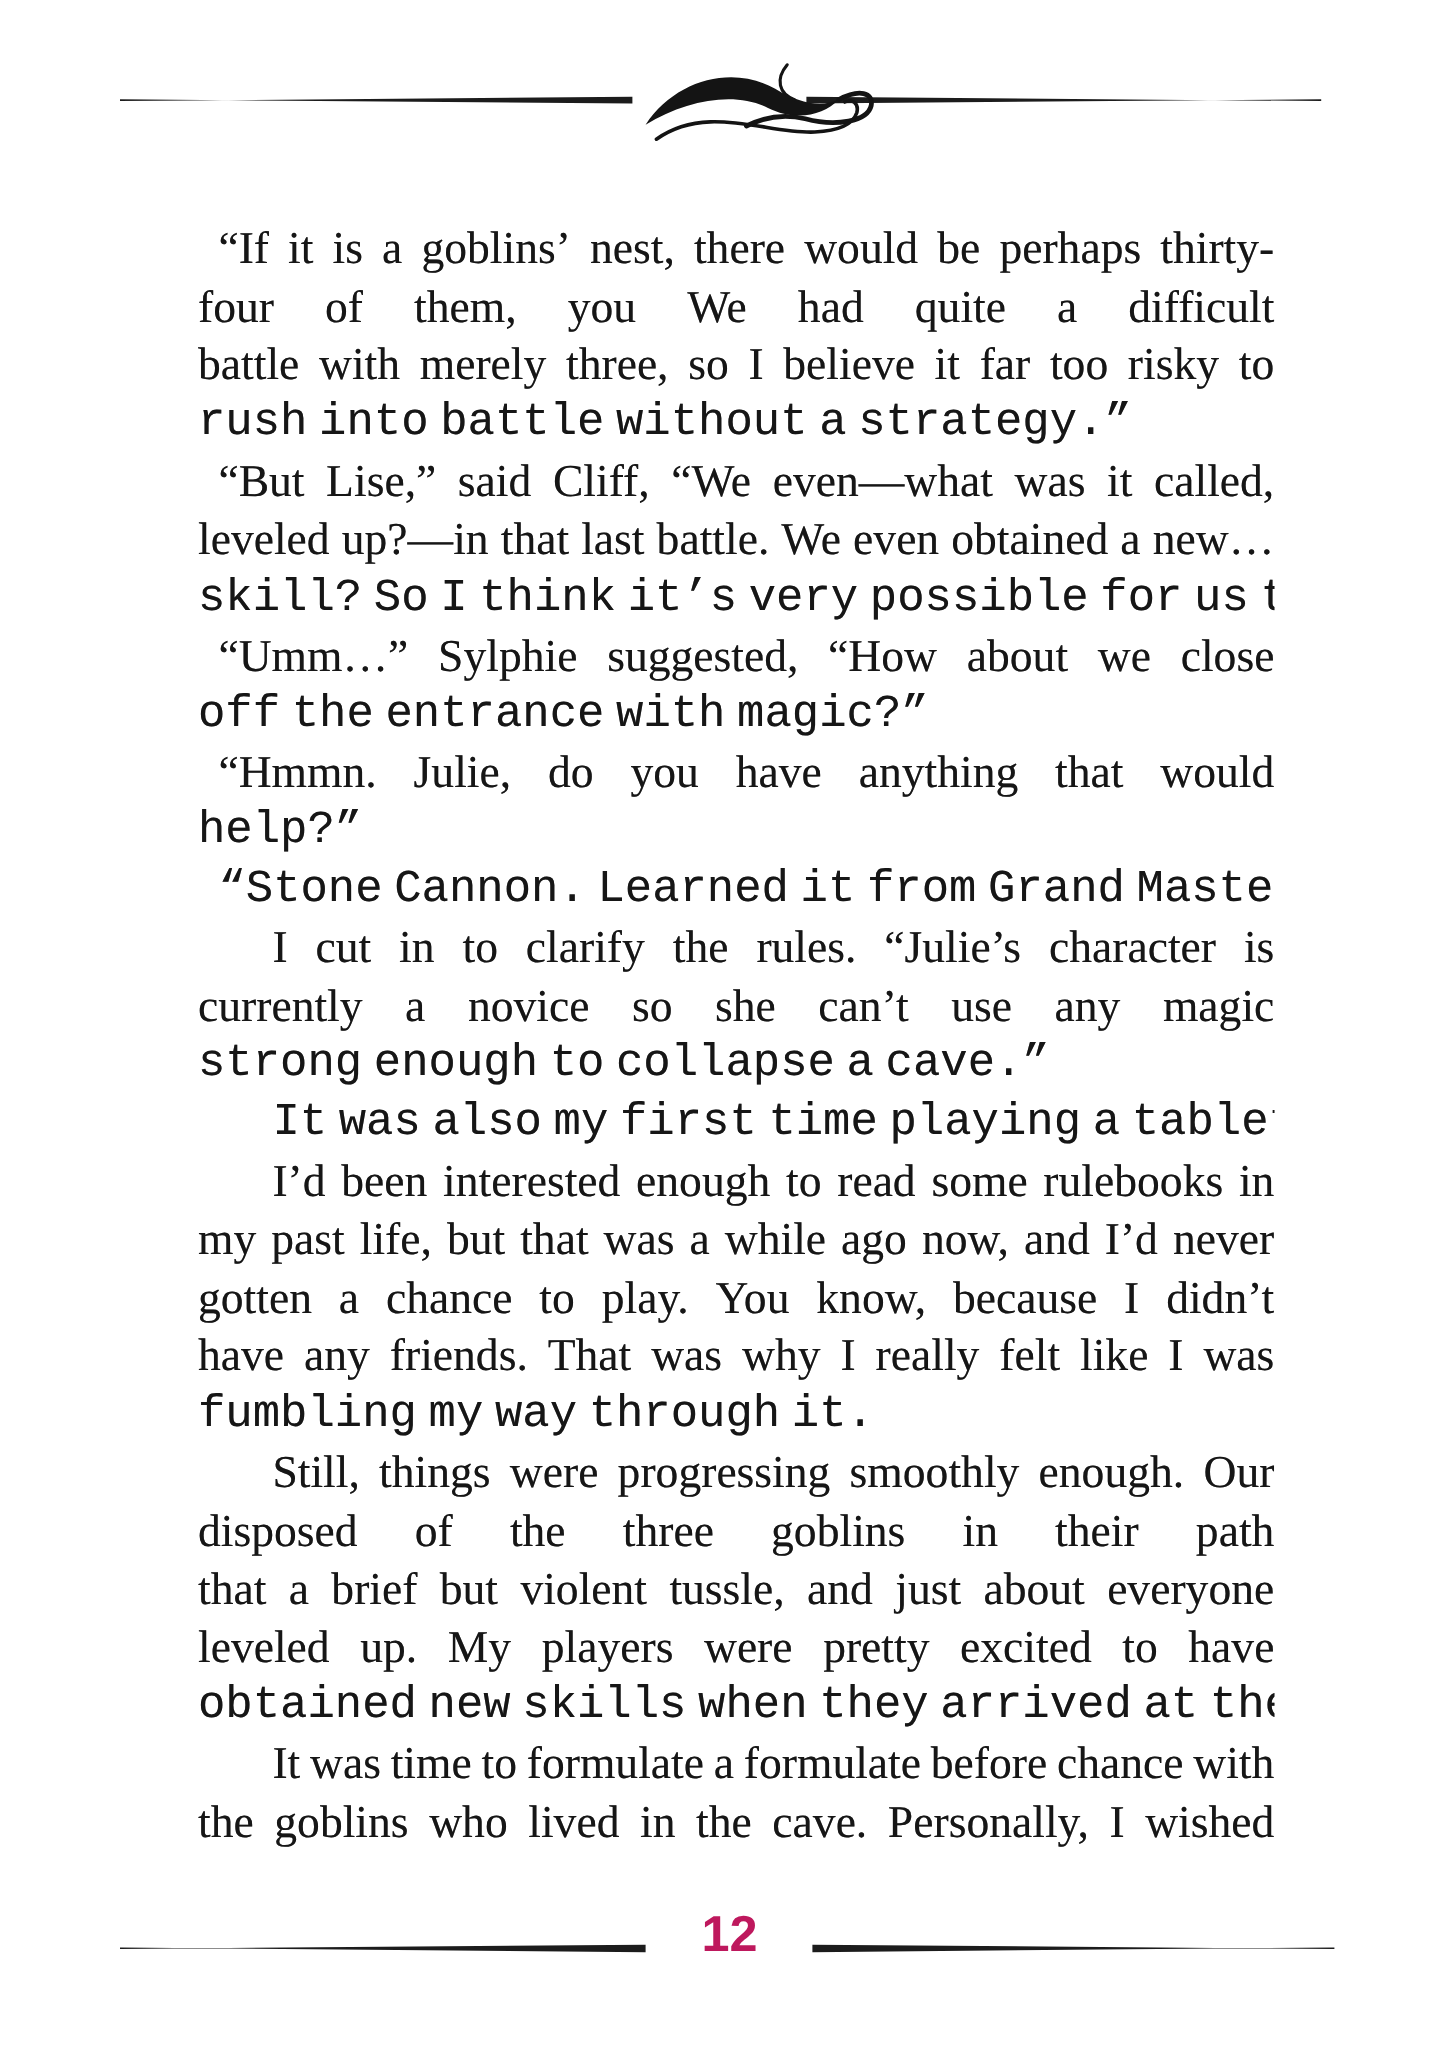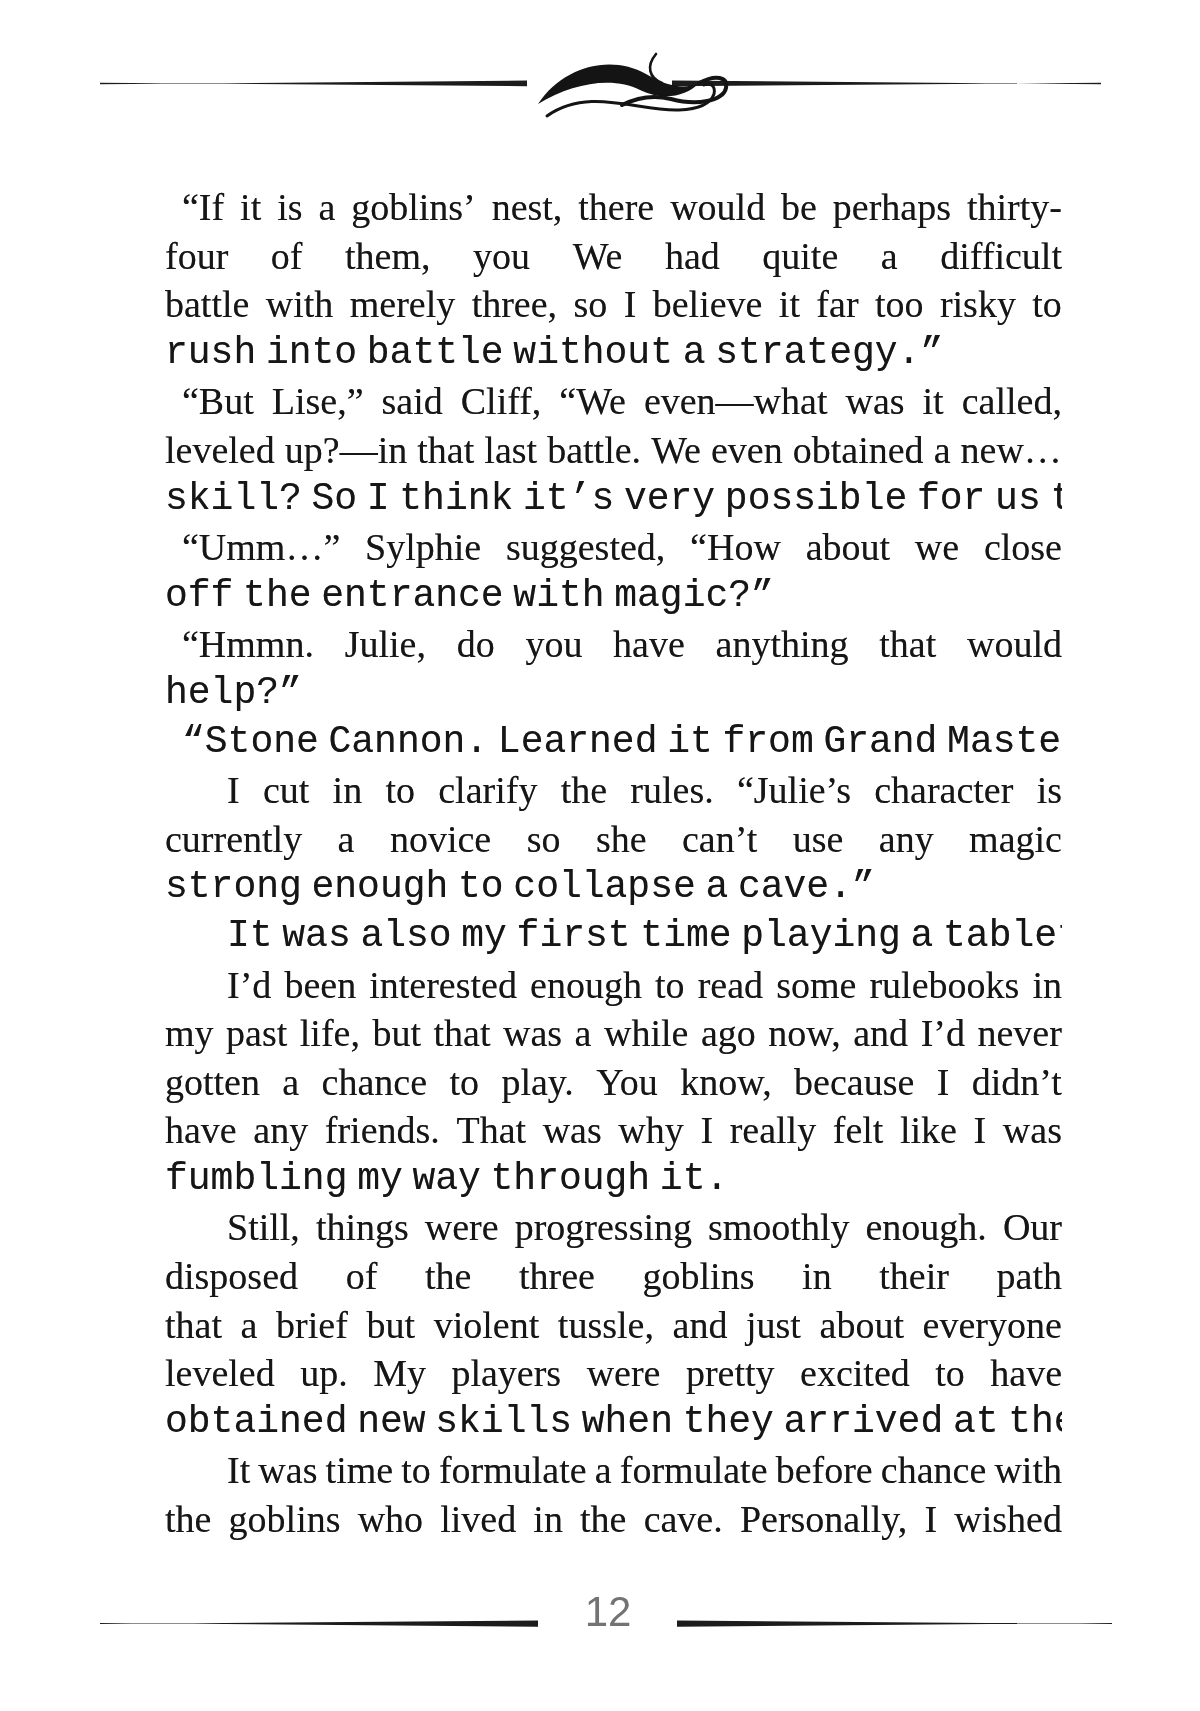--- a/index.html
+++ b/index.html
@@ -45,23 +45,23 @@
     left:95px; top:1616px;
     width:1020px; height:14px;
   }
   .pagenum{
     position:absolute;
     left:538px; top:1591px;
     width:140px;
     text-align:center;
     font-family:"Liberation Sans","DejaVu Sans",sans-serif;
     font-size:42px;
-    font-weight:400;
+    font-weight:700;
     line-height:42px;
-    color:#737373;
+    color:#be185d;
   }
 </style>
 </head>
 <body>
 
 <div class="page">
 
   <svg class="header-svg" viewBox="0 0 1011 72" aria-hidden="true">
 
     <polygon points="5,34.8 5,36.2 432,32.6 432,38.2" fill="#1c1c1c"></polygon>

